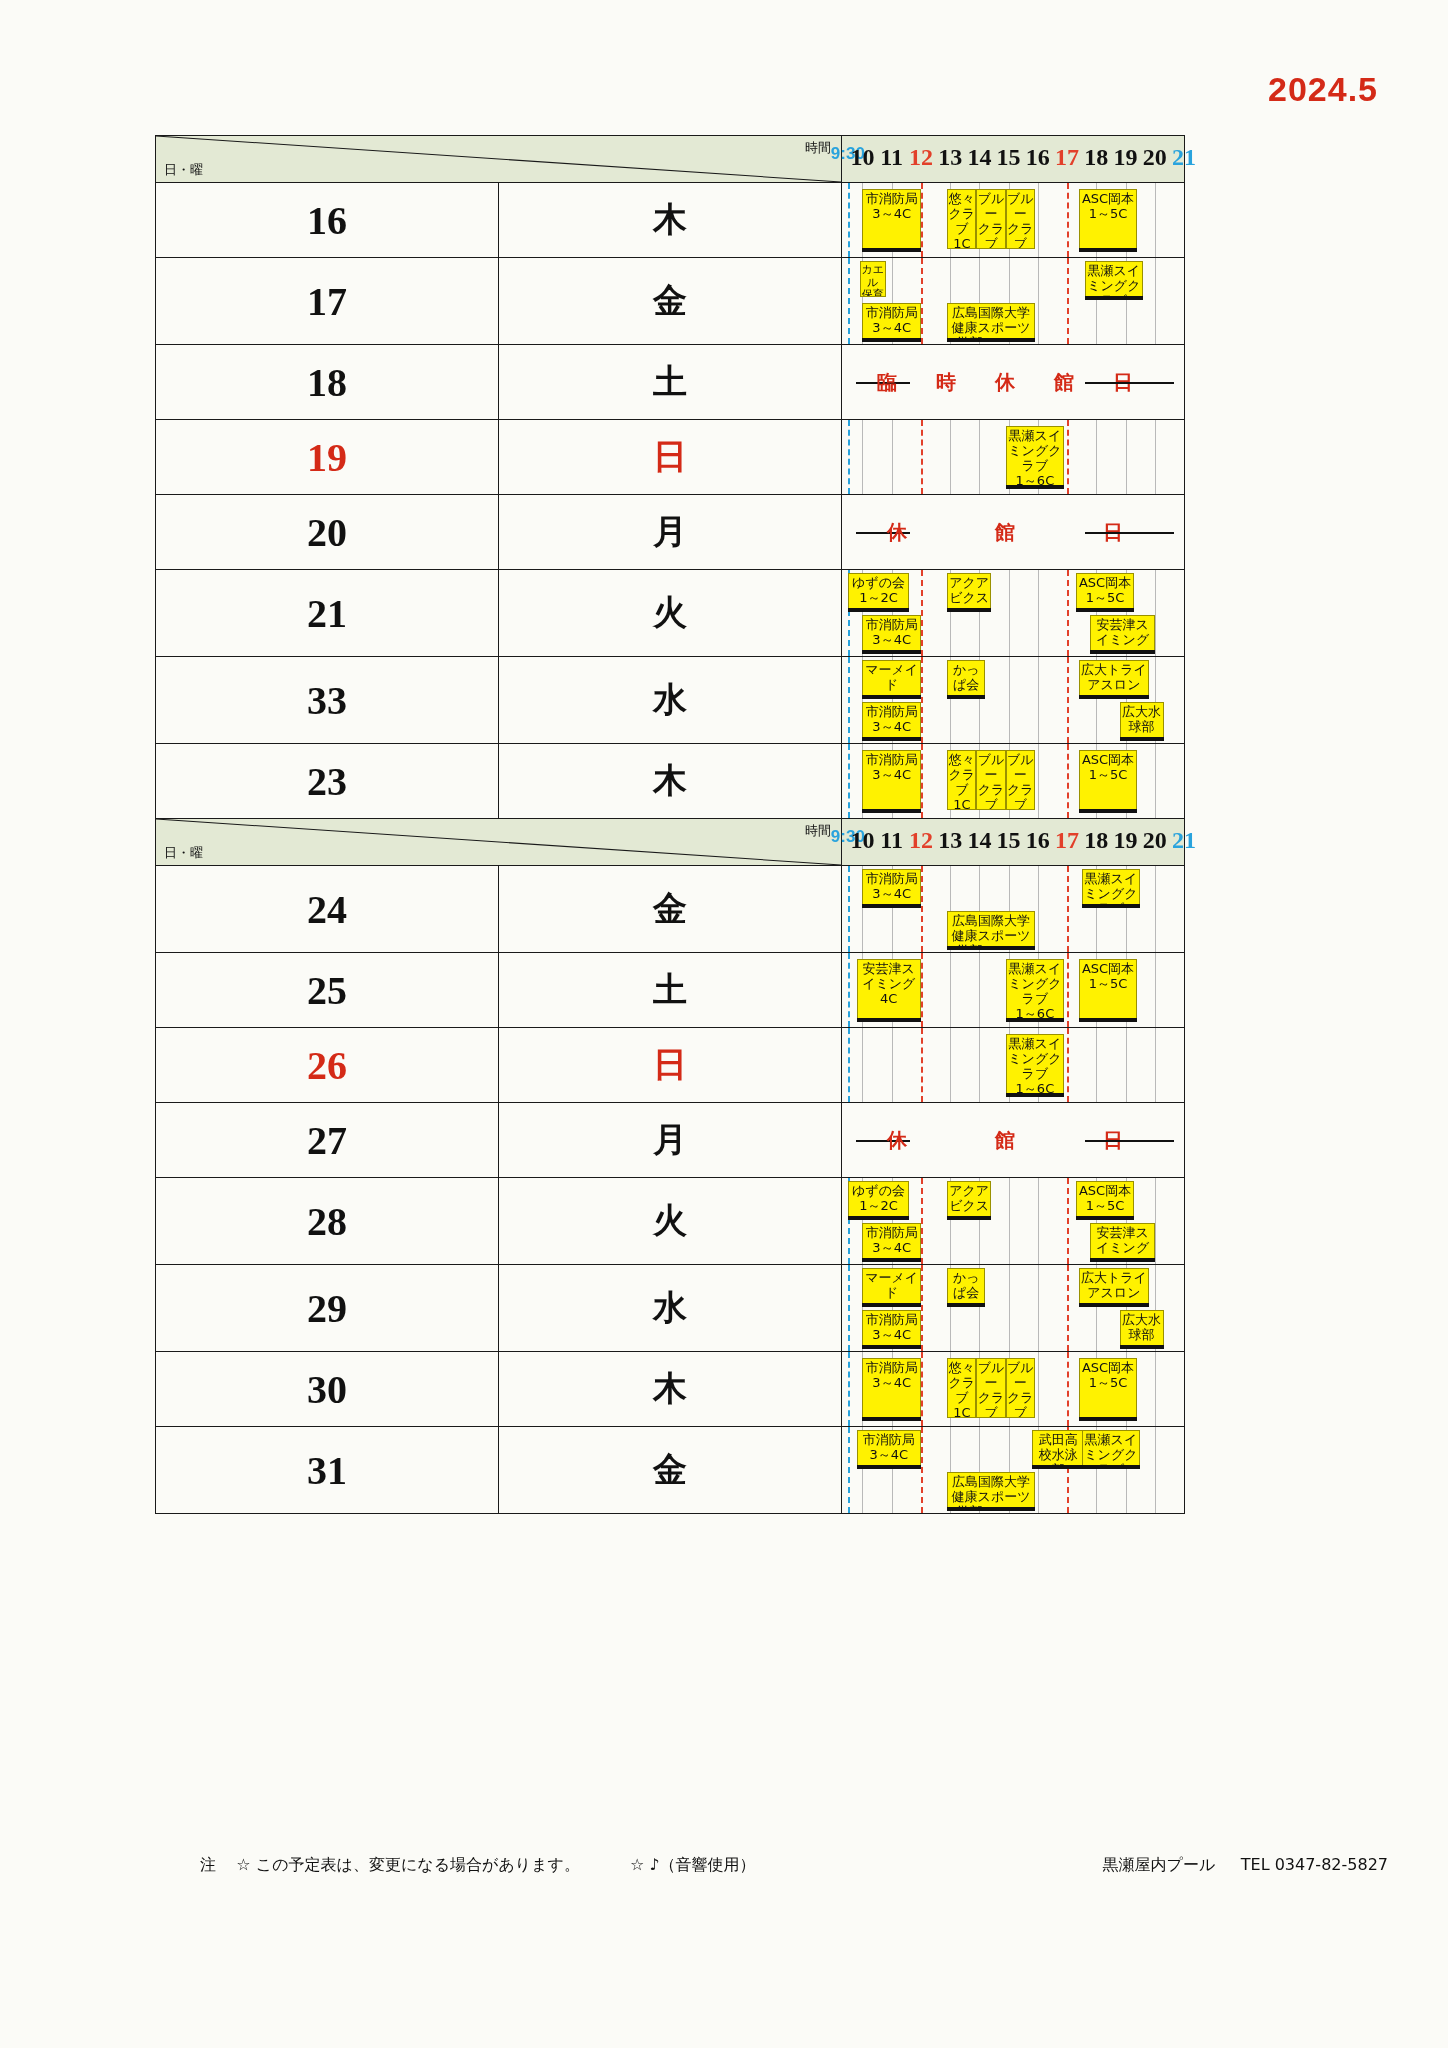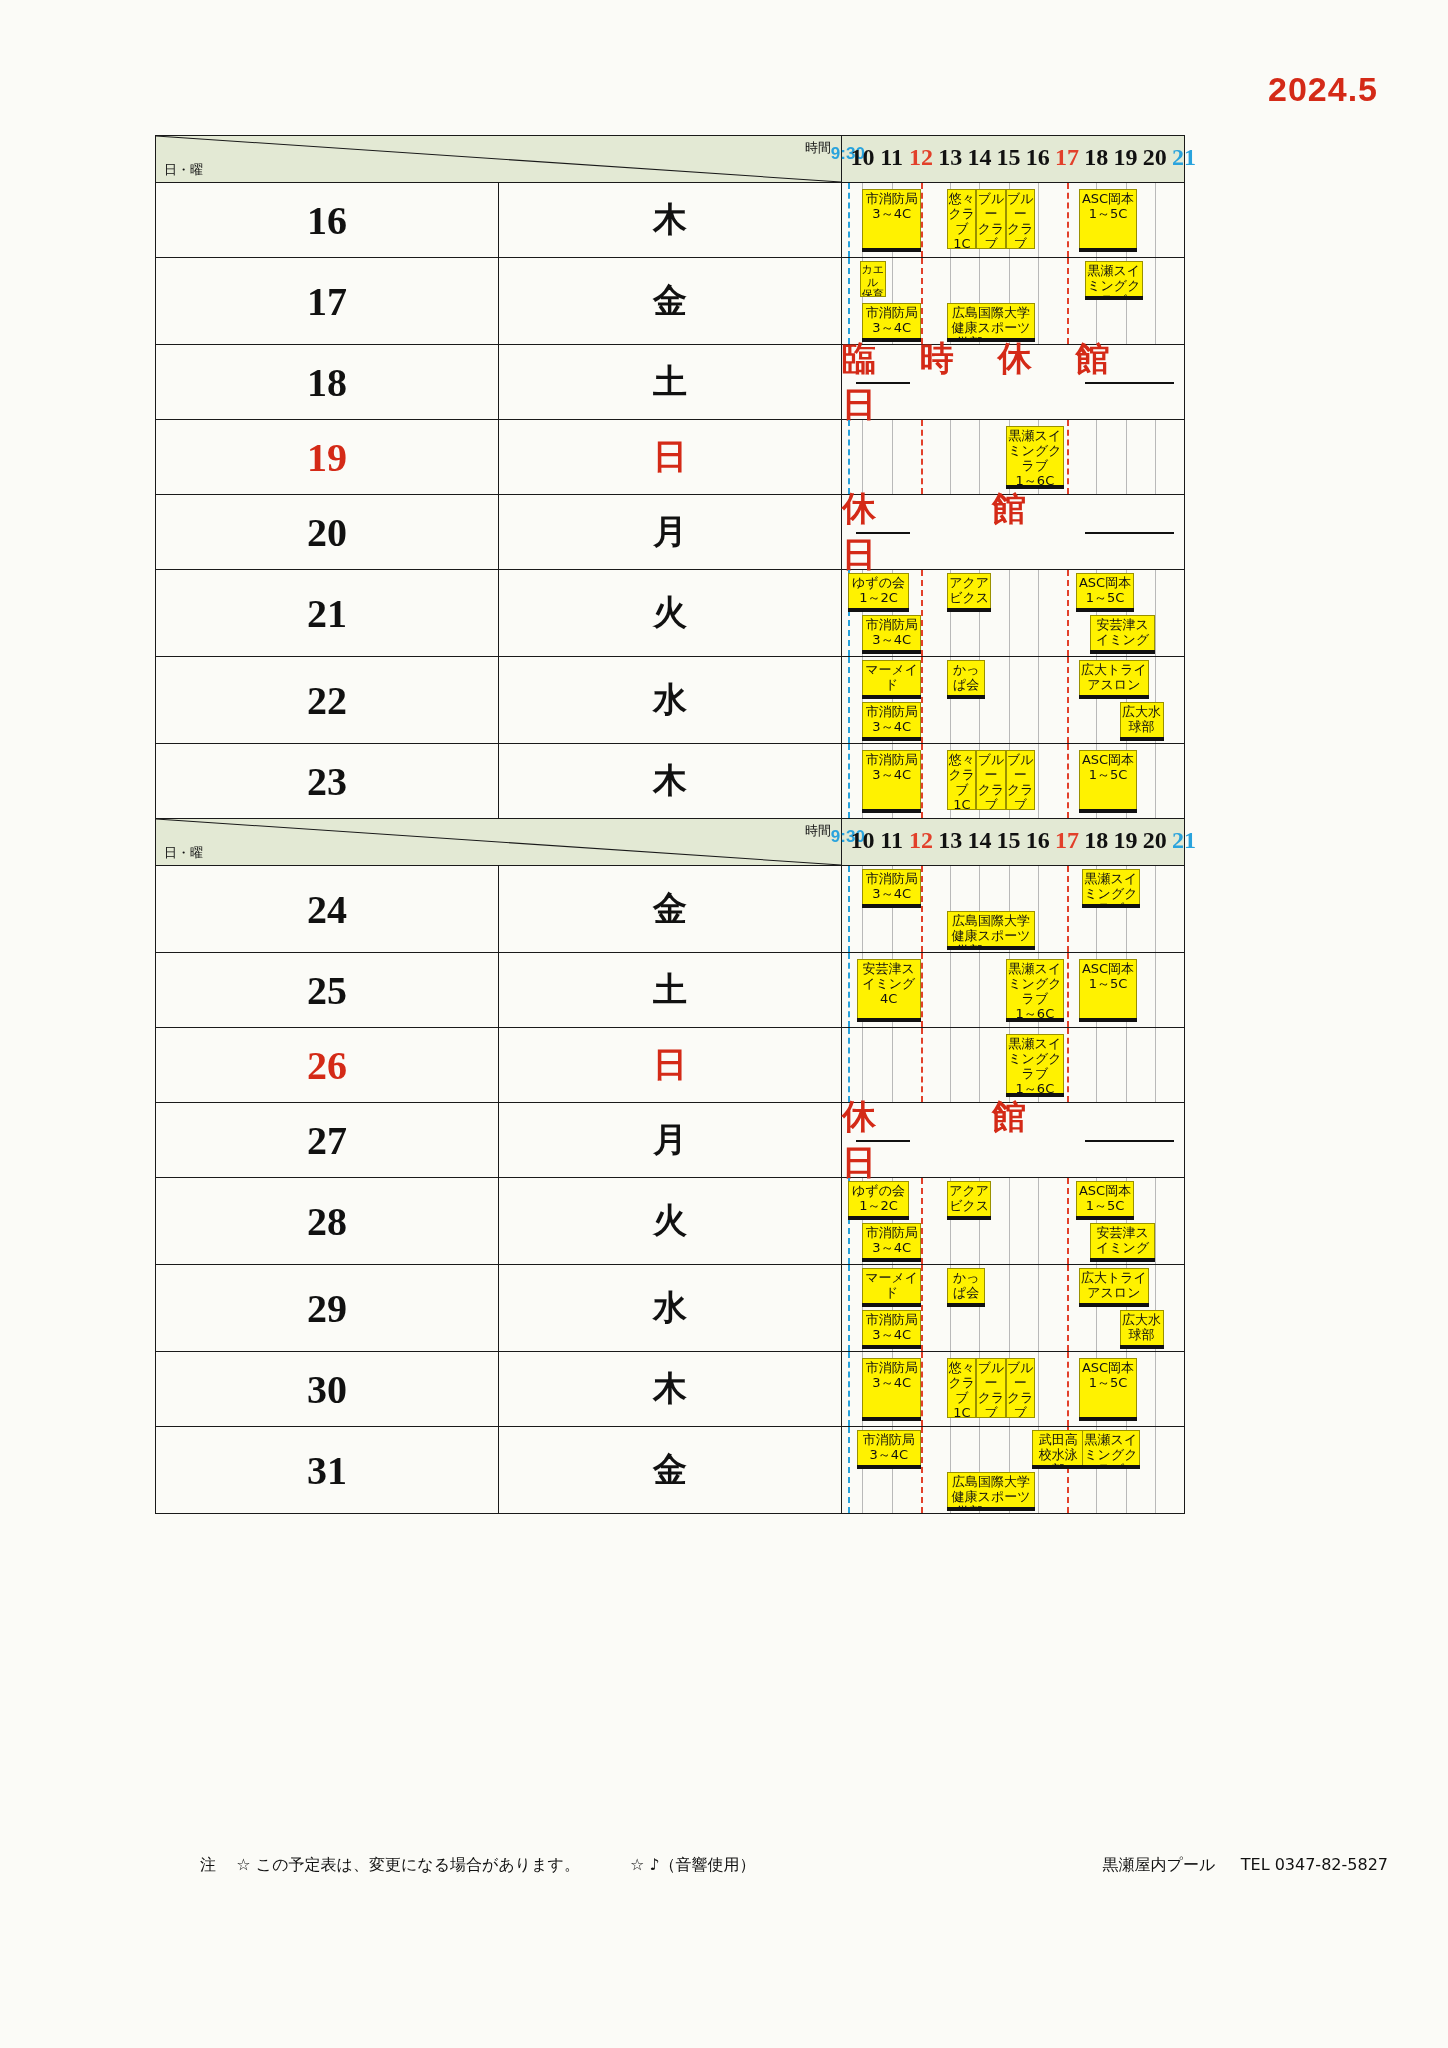--- a/index.html
+++ b/index.html
@@ -108,21 +108,21 @@
     position:absolute;
     height:4px;background:#111;
   }
 
   
   .closed{
     position:relative;height:74px;
   }
   .closed .txt{
     position:absolute;left:0;right:0;top:50%;transform:translateY(-50%);
-    text-align:left;font-size:34px;font-weight:bold;color:#d42a17;
+    text-align:center;font-size:20px;font-weight:bold;color:#d42a17;
     letter-spacing:16px;
     font-family:"DejaVu Sans",sans-serif;
   }
   .closed .ln{
     position:absolute;top:50%;height:0;border-top:2px solid #111;
   }
 
   .footer{
     position:absolute;left:200px;right:60px;top:1855px;
     font-size:16px;
@@ -297,21 +297,21 @@
               <div class="ev" style="left:68.37606837606837%;width:17.094017094017104%;top:3px;height:36px;">ASC岡本<br>1～5C</div>
               <div class="ubar" style="left:68.37606837606837%;width:17.094017094017104%;top:38px;"></div>
               <div class="ev" style="left:5.982905982905977%;width:17.094017094017097%;top:45px;height:36px;">市消防局<br>3～4C</div>
               <div class="ubar" style="left:5.982905982905977%;width:17.094017094017097%;top:80px;"></div>
               <div class="ev" style="left:72.64957264957266%;width:18.803418803418793%;top:45px;height:36px;">安芸津スイミング<br>6C</div>
               <div class="ubar" style="left:72.64957264957266%;width:18.803418803418793%;top:80px;"></div>
             </div>
           </td>
         </tr>
         <tr>
-          <td class="daynum">22</td>
+          <td class="daynum">33</td>
           <td class="dayname">水</td>
           <td>
             <div class="gridcell tall">
               <div class="hlines">
                 <i class="blue" style="left:1.7094017094017033%"></i>
                 <i class="" style="left:5.982905982905977%"></i>
                 <i class="" style="left:14.529914529914526%"></i>
                 <i class="red" style="left:23.076923076923073%"></i>
                 <i class="" style="left:31.623931623931618%"></i>
                 <i class="" style="left:40.17094017094017%"></i>

